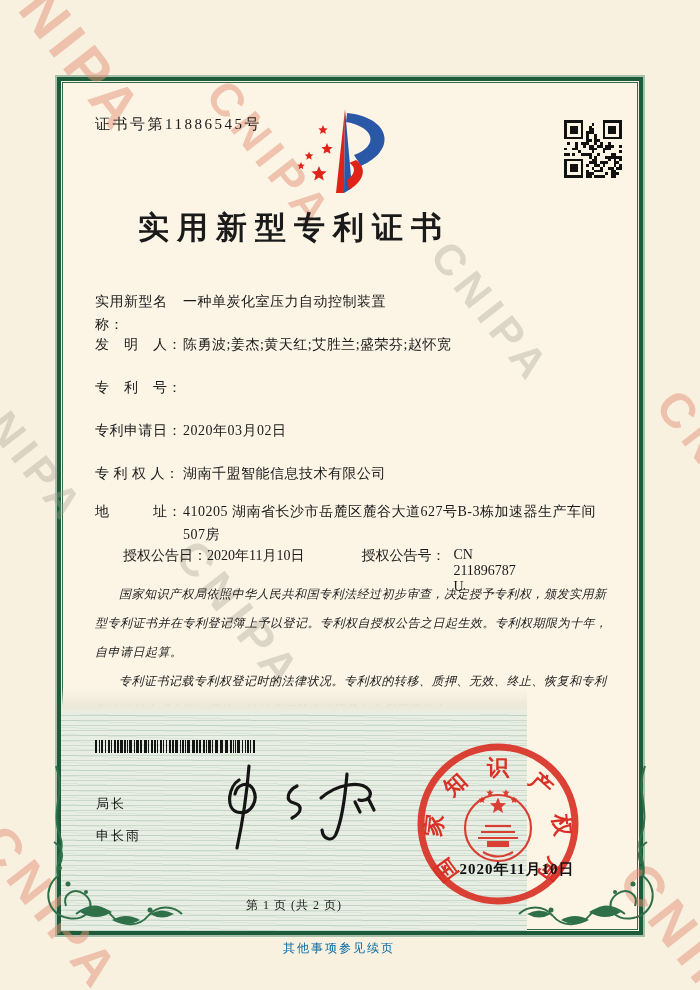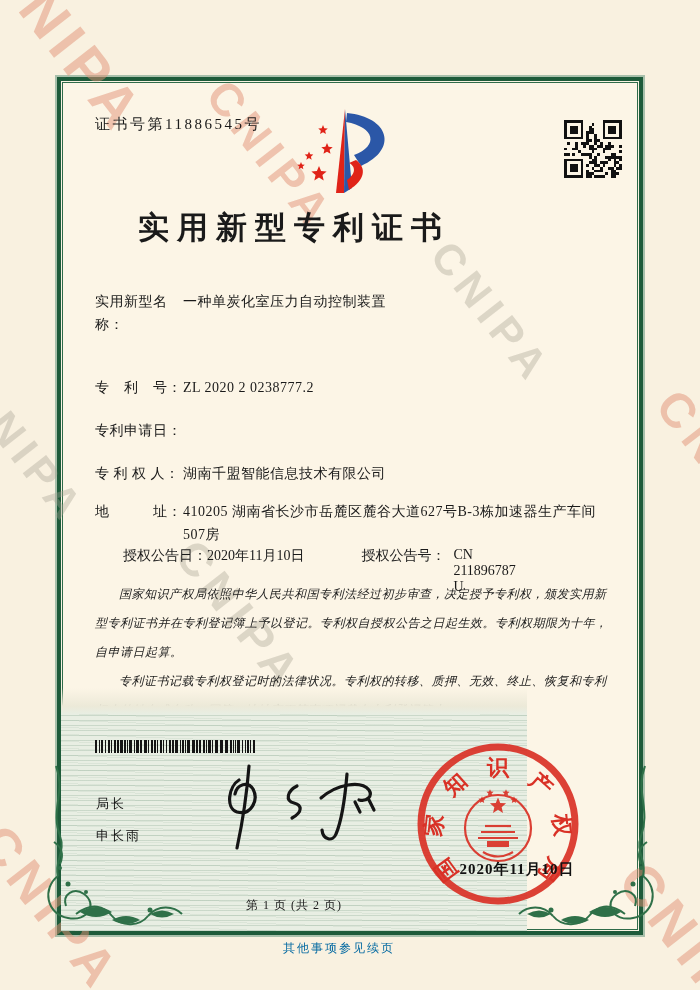--- a/index.html
+++ b/index.html
@@ -237,26 +237,30 @@
           <rect x="2" y="16" width="3" height="3"></rect>
         </g>
     </svg>
 
     <div class="title">实用新型专利证书</div>
 
     <div class="frow r1">
       <span class="lab">实用新型名称：</span>
       <span class="val">一种单炭化室压力自动控制装置</span>
     </div>
+    <div class="frow r2">
+      <span class="lab">发　明　人：</span>
+      <span class="val">陈勇波;姜杰;黄天红;艾胜兰;盛荣芬;赵怀宽</span>
+    </div>
     <div class="frow r3">
       <span class="lab">专　利　号：</span>
-      <span class="val">ZL 2020 2 0238777.2</span>
     </div>
     <div class="frow r4">
       <span class="lab">专利申请日：</span>
+      <span class="val">2020年03月02日</span>
     </div>
     <div class="frow r5">
       <span class="lab">专 利 权 人：</span>
       <span class="val">湖南千盟智能信息技术有限公司</span>
     </div>
     <div class="frow r6">
       <span class="lab">地　　　址：</span>
       <span class="val">410205 湖南省长沙市岳麓区麓谷大道627号B-3栋加速器生产车间507房</span>
     </div>
 

